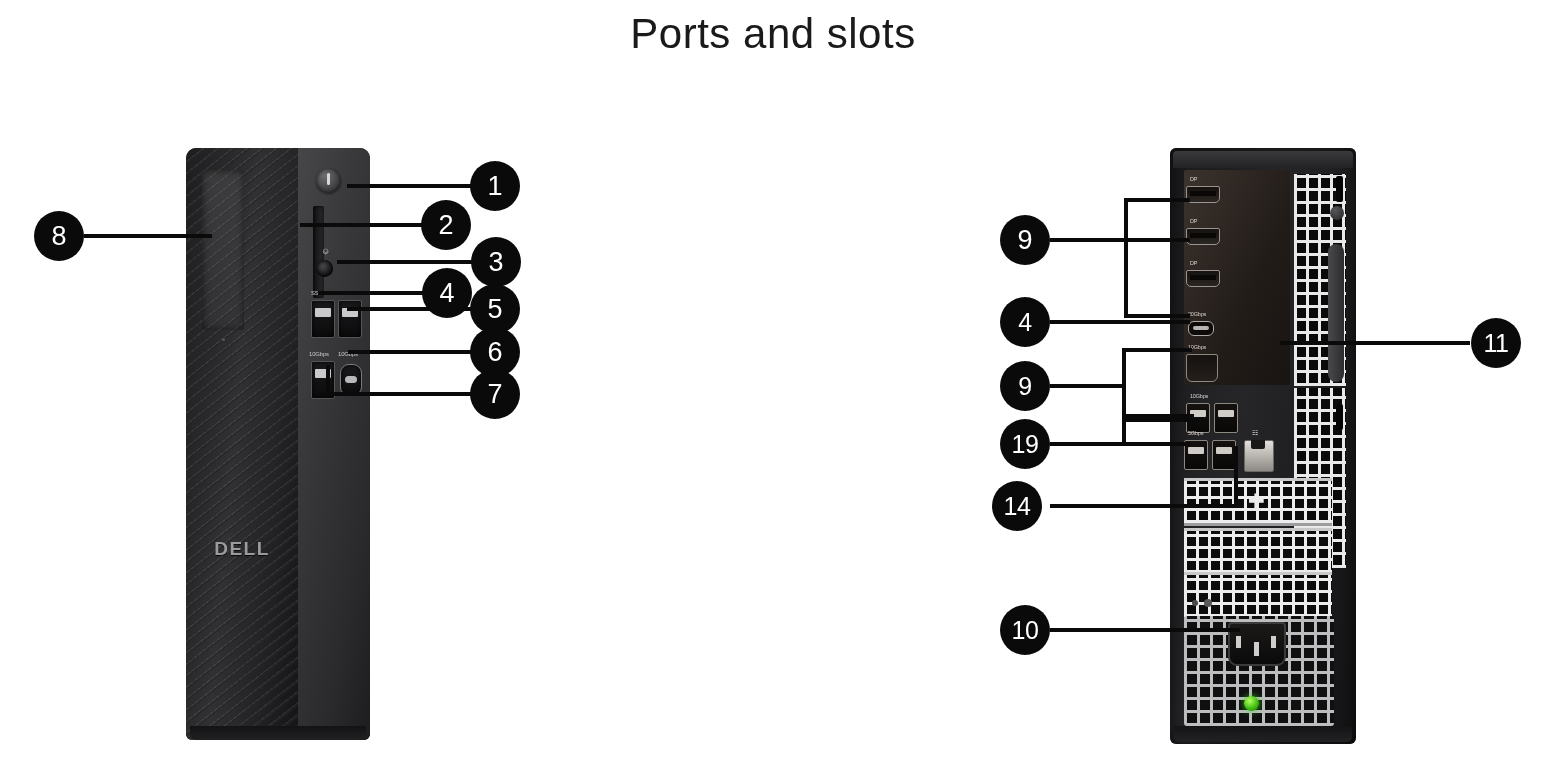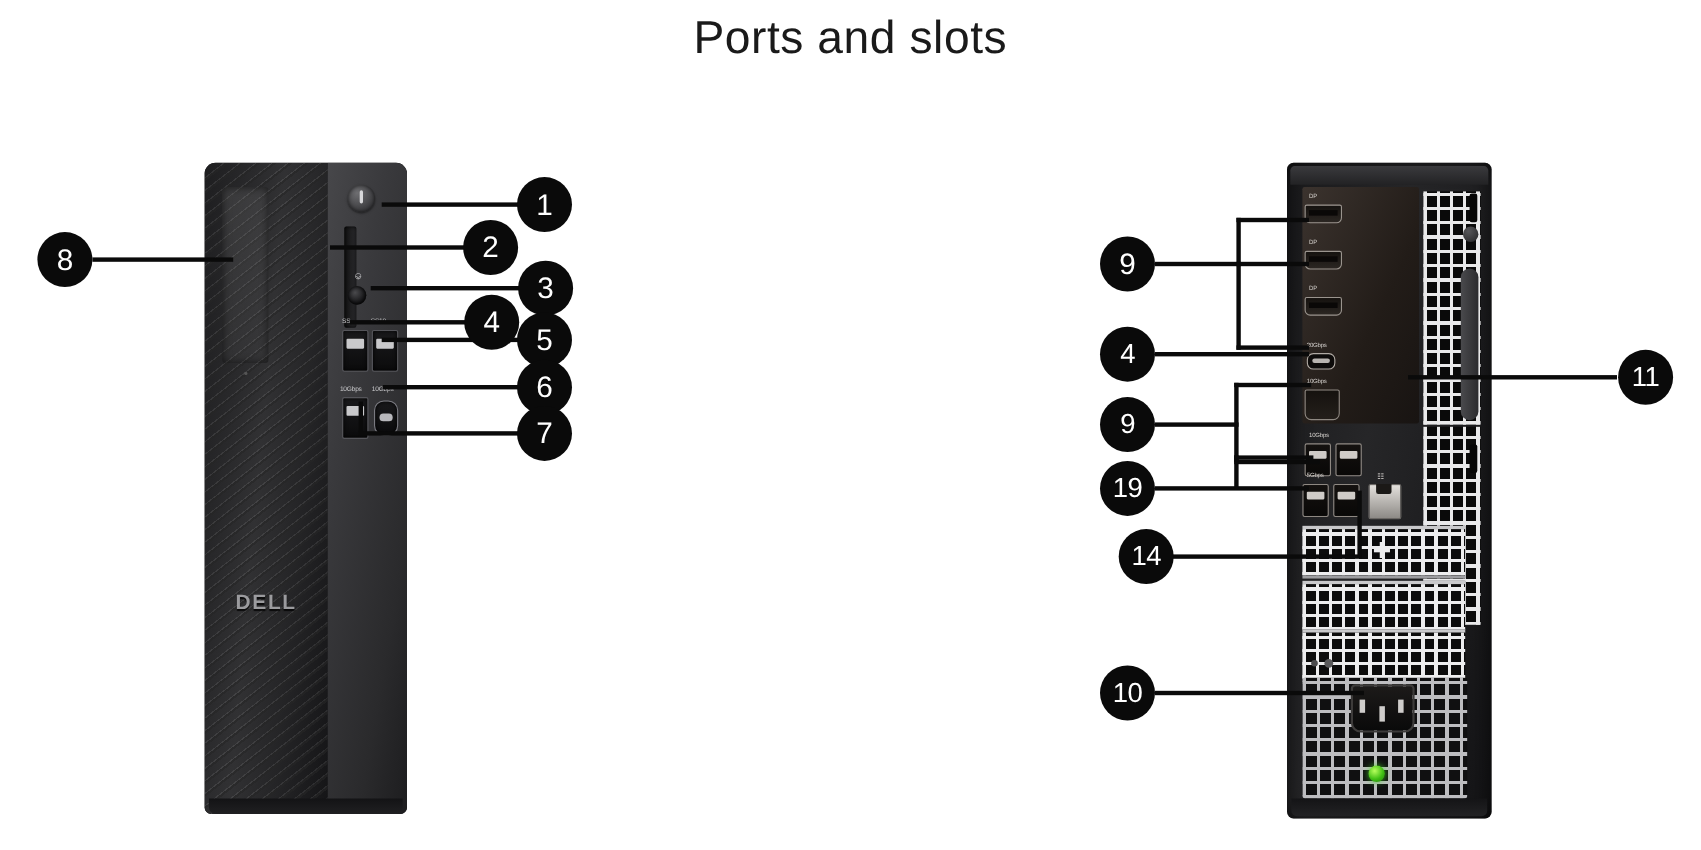--- a/index.html
+++ b/index.html
@@ -384,18 +384,18 @@
   </div>
 <div class="callout wide" style="left:1471px;top:318px;">
     <span>11</span>
   </div>
 <div class="callout wide" style="left:1000px;top:361px;">
     <span>9</span>
   </div>
 <div class="callout wide" style="left:1000px;top:419px;">
     <span>19</span>
   </div>
-<div class="callout wide" style="left:1017px;top:481px;">
+<div class="callout wide" style="left:992px;top:481px;">
     <span>14</span>
   </div>
 <div class="callout wide" style="left:1000px;top:605px;">
     <span>10</span>
   </div>
 
 </body></html>

